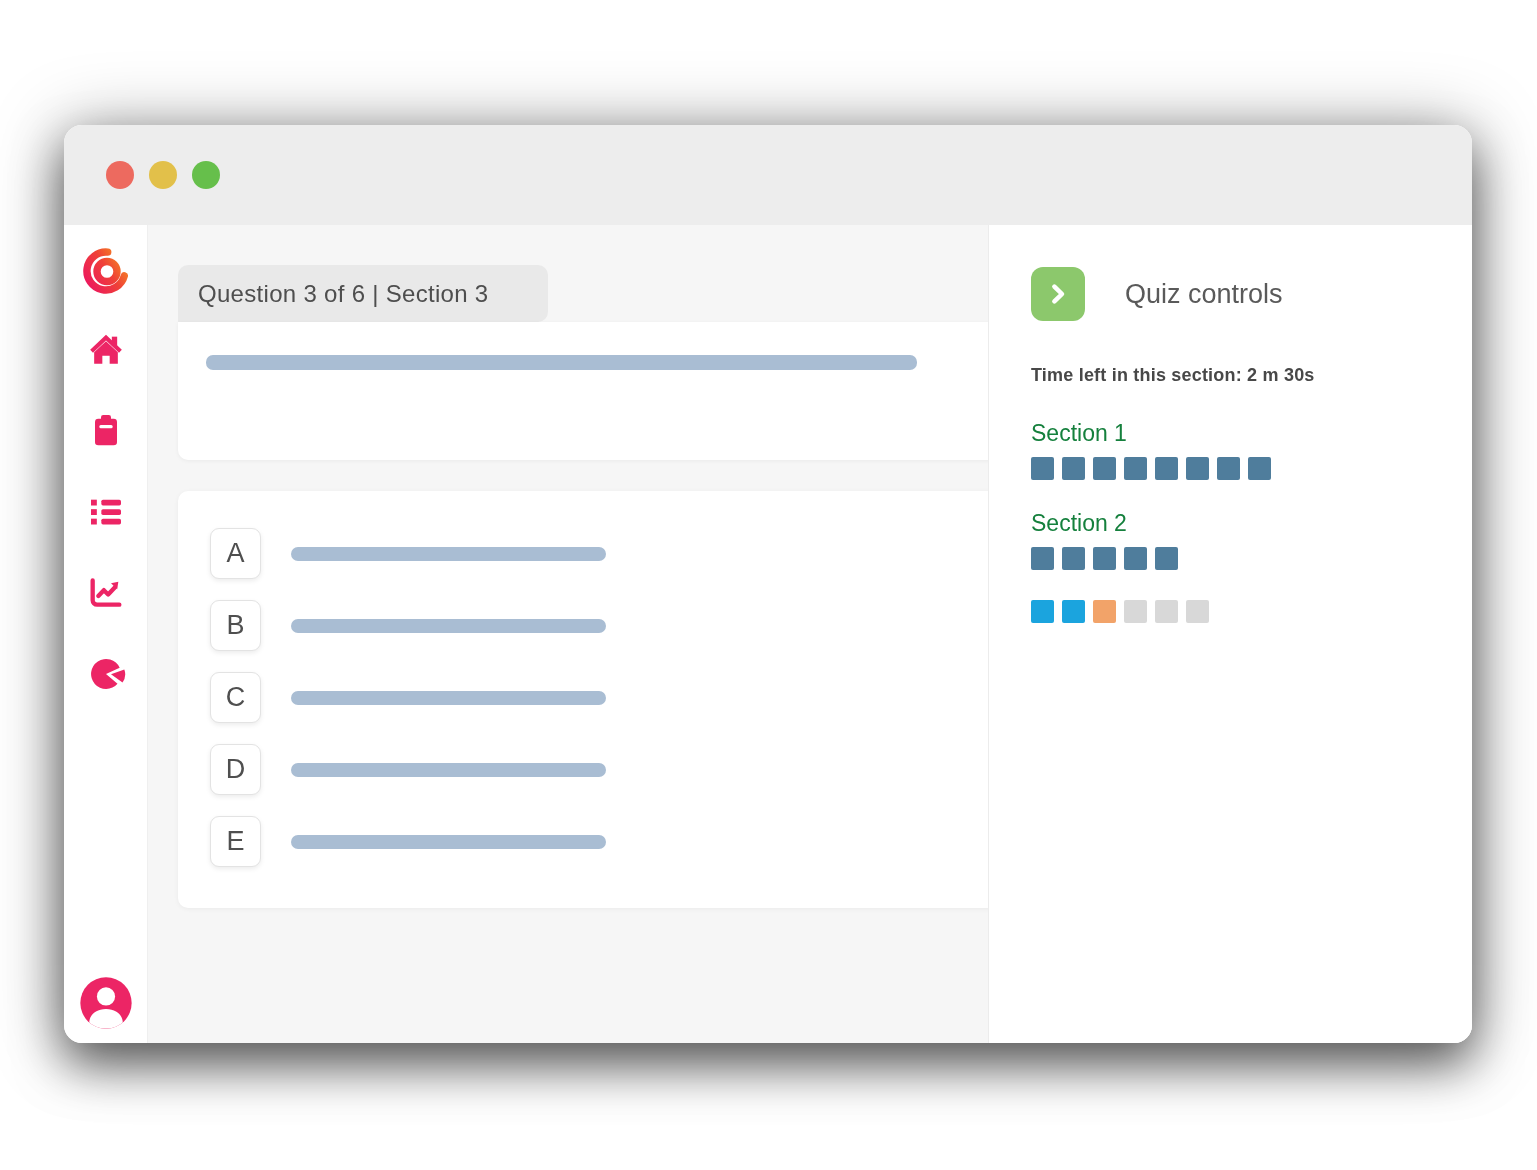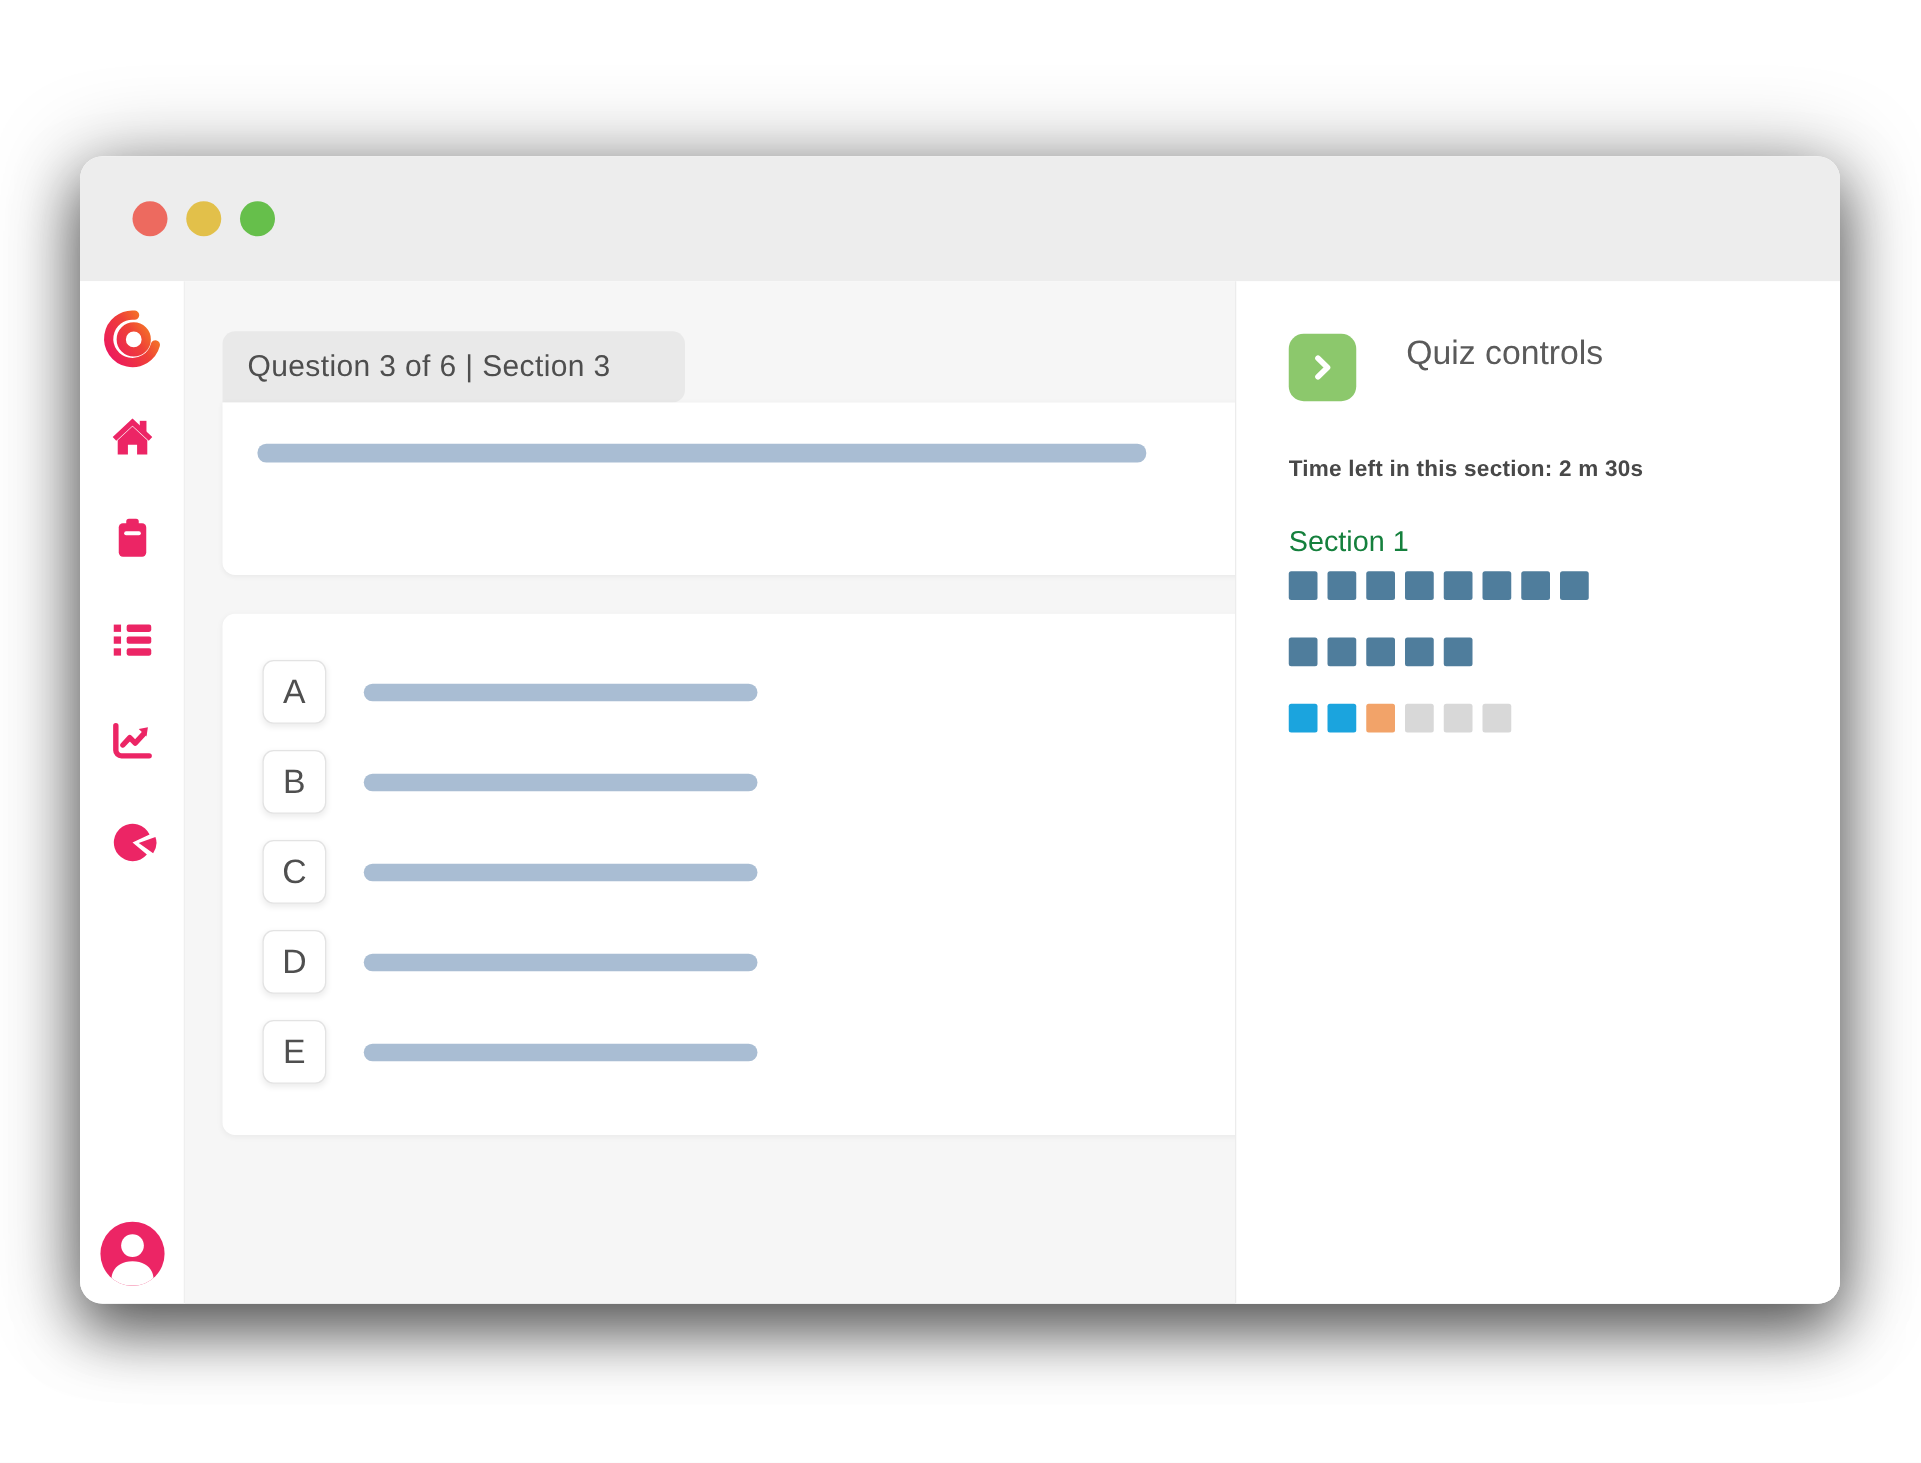--- a/index.html
+++ b/index.html
@@ -48,21 +48,21 @@
     border-radius:10px; box-shadow:0 1px 5px rgba(0,0,0,.05); padding:37px 0 0 32px; }
   .option-row { display:flex; align-items:center; height:51px; margin-bottom:21px; cursor:pointer; }
   .letter-box { width:51px; height:51px; background:#fff; border:1px solid #E3E3E3; border-radius:9px;
     box-shadow:0 2px 5px rgba(0,0,0,.08); display:flex; align-items:center; justify-content:center;
     font-size:27px; color:#4F4F4F; }
   .option-bar { margin-left:30px; width:315px; height:14px; border-radius:7px; }
 
   
   .panel { position:absolute; left:840px; top:0; right:0; bottom:0; background:#ffffff;
     border-left:1px solid #ECECEC; padding:42px 30px 0 42px; }
-  .panel-header { display:flex; margin-bottom:44px; }
+  .panel-header { display:flex; align-items:center; margin-bottom:44px; }
   .quiz-toggle { width:54px; height:54px; border-radius:12px; display:flex; align-items:center; justify-content:center; cursor:pointer; }
   .quiz-toggle svg { width:32px; height:32px; }
   .panel-title { margin-left:40px; font-size:27px; color:#5A5A5A; }
   .time-left { font-size:18px; font-weight:700; color:#484848; margin-bottom:34px; letter-spacing:.2px; }
   .section-block { margin-bottom:30px; }
   .section-label { font-size:23px; color:#15803d; margin-bottom:10px; }
   .squares { display:flex; gap:8px; }
   .square { width:23px; height:23px; border-radius:2px; cursor:pointer; }
 </style>
 </head>
@@ -203,20 +203,21 @@
                   <div class="square" style="background: rgb(79, 125, 156);"></div>
                   <div class="square" style="background: rgb(79, 125, 156);"></div>
                   <div class="square" style="background: rgb(79, 125, 156);"></div>
                   <div class="square" style="background: rgb(79, 125, 156);"></div>
                   <div class="square" style="background: rgb(79, 125, 156);"></div>
                   <div class="square" style="background: rgb(79, 125, 156);"></div>
                   <div class="square" style="background: rgb(79, 125, 156);"></div>
                 </div>
               </div>
               <div class="section-block">
+                <div class="section-label">Section 2</div>
                 <div class="squares">
                   <div class="square" style="background: rgb(79, 125, 156);"></div>
                   <div class="square" style="background: rgb(79, 125, 156);"></div>
                   <div class="square" style="background: rgb(79, 125, 156);"></div>
                   <div class="square" style="background: rgb(79, 125, 156);"></div>
                   <div class="square" style="background: rgb(79, 125, 156);"></div>
                 </div>
               </div>
               <div class="section-block">
                 <div class="squares">

